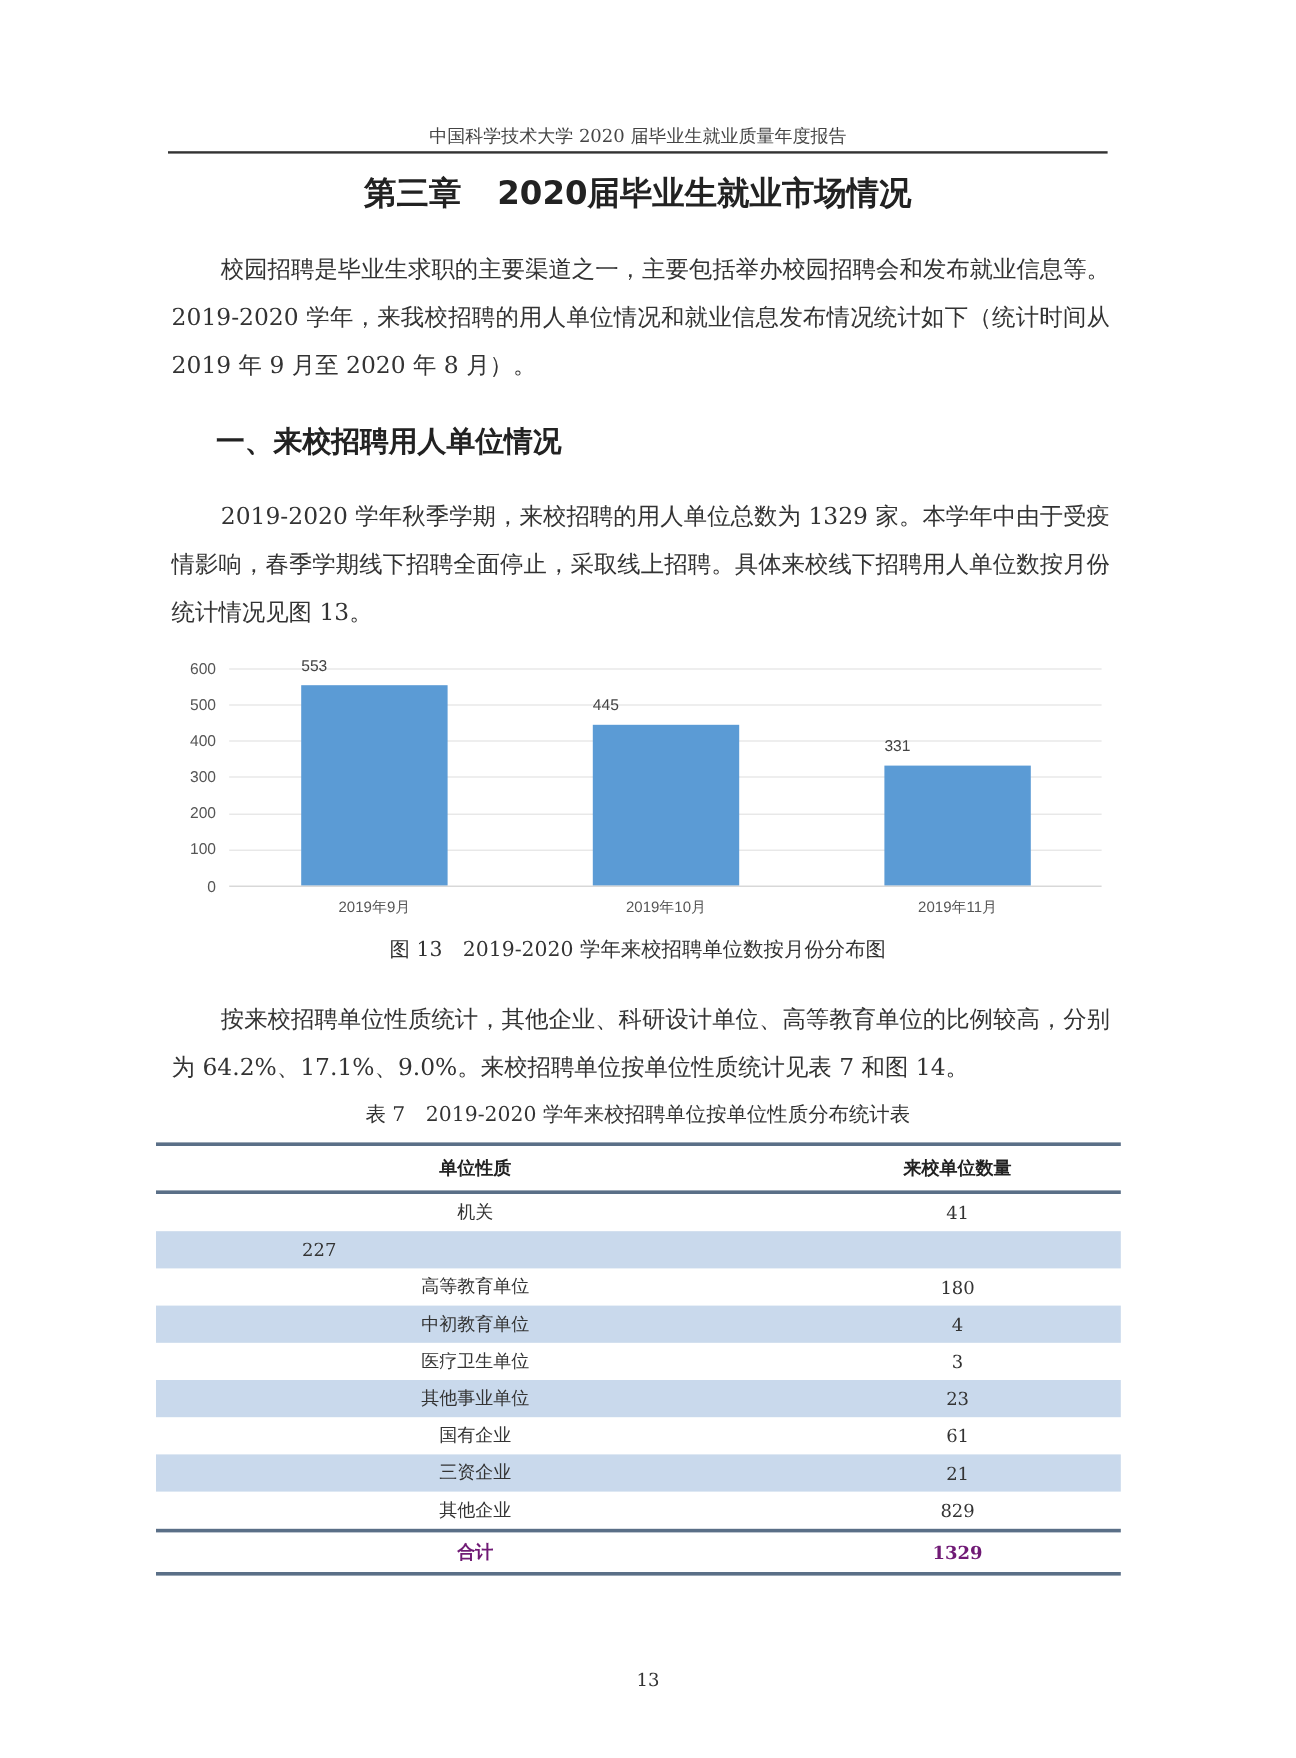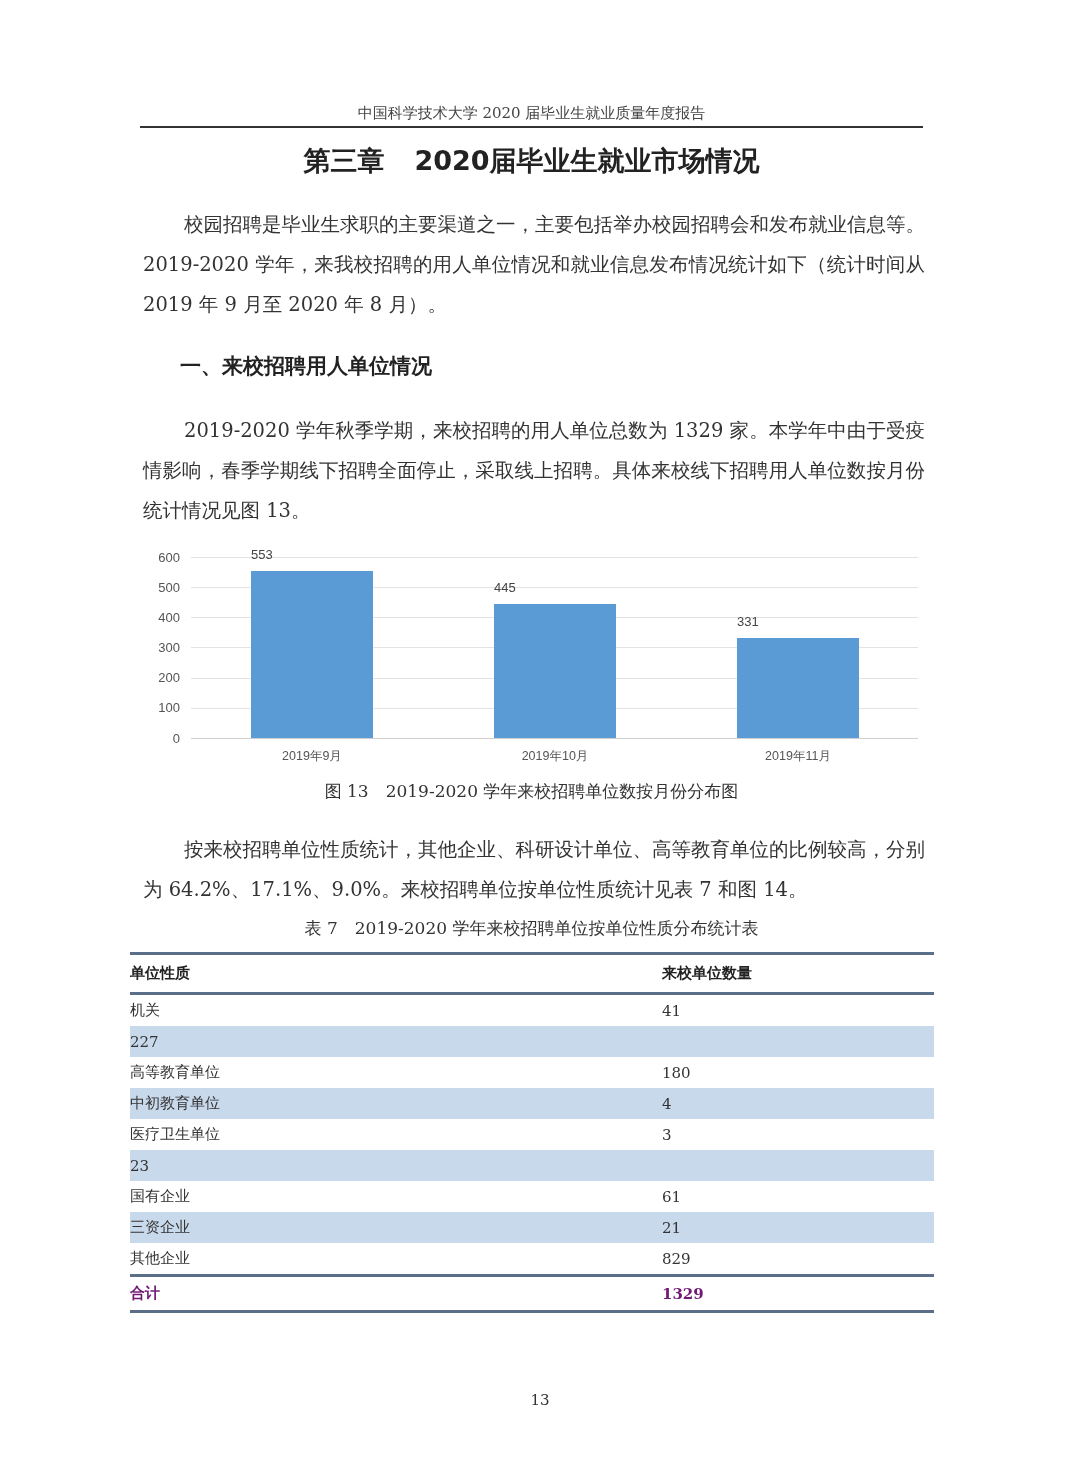--- a/index.html
+++ b/index.html
@@ -10,42 +10,42 @@
     .header-rule { position: absolute; left: 140px; top: 126px; width: 783px; height: 2px; background: #333; }
 
     .chapter-title { position: absolute; left: 140px; top: 143px; width: 783px; text-align: center; font-family: "DejaVu Sans", "Liberation Sans", sans-serif; font-size: 27px; font-weight: bold; color: #222; letter-spacing: 0px; }
     .chapter-title .gap { display: inline-block; width: 30px; }
 
     .para { position: absolute; left: 143px; width: 782px; font-size: 19.5px; line-height: 40px; color: #333; text-indent: 41px; text-align: justify; }
     .p1 { top: 205px; }
     .p2 { top: 411px; }
     .p3 { top: 830px; }
 
-    .section-heading { position: absolute; left: 180px; top: 352px; font-family: "DejaVu Sans", "Liberation Sans", sans-serif; font-size: 21px; font-weight: bold; color: #222; }
+    .section-heading { position: absolute; left: 180px; top: 352px; font-family: "DejaVu Sans", "Liberation Sans", sans-serif; font-size: 24px; font-weight: bold; color: #222; }
 
     
     .chart { position: absolute; left: 150px; top: 545px; width: 780px; height: 230px; font-family: "Liberation Sans", "DejaVu Sans", sans-serif; }
     .y-tick { position: absolute; left: 0; width: 30px; text-align: right; font-size: 13px; color: #555; }
     .gridline { position: absolute; left: 41px; width: 727px; height: 1px; background: #e3e3e3; }
     .baseline { position: absolute; left: 41px; width: 727px; height: 1px; background: #cfcfcf; }
     .bar { position: absolute; width: 122px; background: #5b9bd5; }
     .bar-label { position: absolute; width: 122px; text-align: left; font-size: 13px; color: #444; }
     .x-label { position: absolute; width: 160px; text-align: center; font-size: 12.5px; color: #555; }
 
     .fig-caption { position: absolute; left: 140px; top: 780px; width: 783px; text-align: center; font-size: 17px; color: #333; }
     .tbl-caption { position: absolute; left: 140px; top: 917px; width: 783px; text-align: center; font-size: 17px; color: #333; }
 
     
     .tbl { position: absolute; left: 130px; top: 952px; width: 804px; font-size: 15px; color: #333; }
     .rule-thick { height: 3px; background: #5a6f87; }
     .tr { display: flex; height: 31px; align-items: center; }
     .tr.head { height: 37px; font-family: "DejaVu Sans", "Liberation Sans", sans-serif; font-weight: bold; color: #222; }
     .tr.alt { background: #c9d9ec; }
     .tr.total { height: 33px; font-weight: bold; color: #701a75; }
-    .td { text-align: left; }
+    .td { text-align: center; }
     .td.c1 { width: 532px; }
     .td.c2 { width: 272px; }
 
     .page-number { position: absolute; left: 490px; top: 1391px; width: 100px; text-align: center; font-size: 15px; color: #333; }
   </style>
 </head>
 <body>
 
 <div class="running-header">中国科学技术大学 2020 届毕业生就业质量年度报告</div>
 <div class="header-rule"></div>
@@ -117,20 +117,21 @@
   </div>
   <div class="tr alt">
     <div class="td c1">中初教育单位</div>
     <div class="td c2">4</div>
   </div>
   <div class="tr">
     <div class="td c1">医疗卫生单位</div>
     <div class="td c2">3</div>
   </div>
   <div class="tr alt">
+    <div class="td c1">其他事业单位</div>
     <div class="td c2">23</div>
   </div>
   <div class="tr">
     <div class="td c1">国有企业</div>
     <div class="td c2">61</div>
   </div>
   <div class="tr alt">
     <div class="td c1">三资企业</div>
     <div class="td c2">21</div>
   </div>

